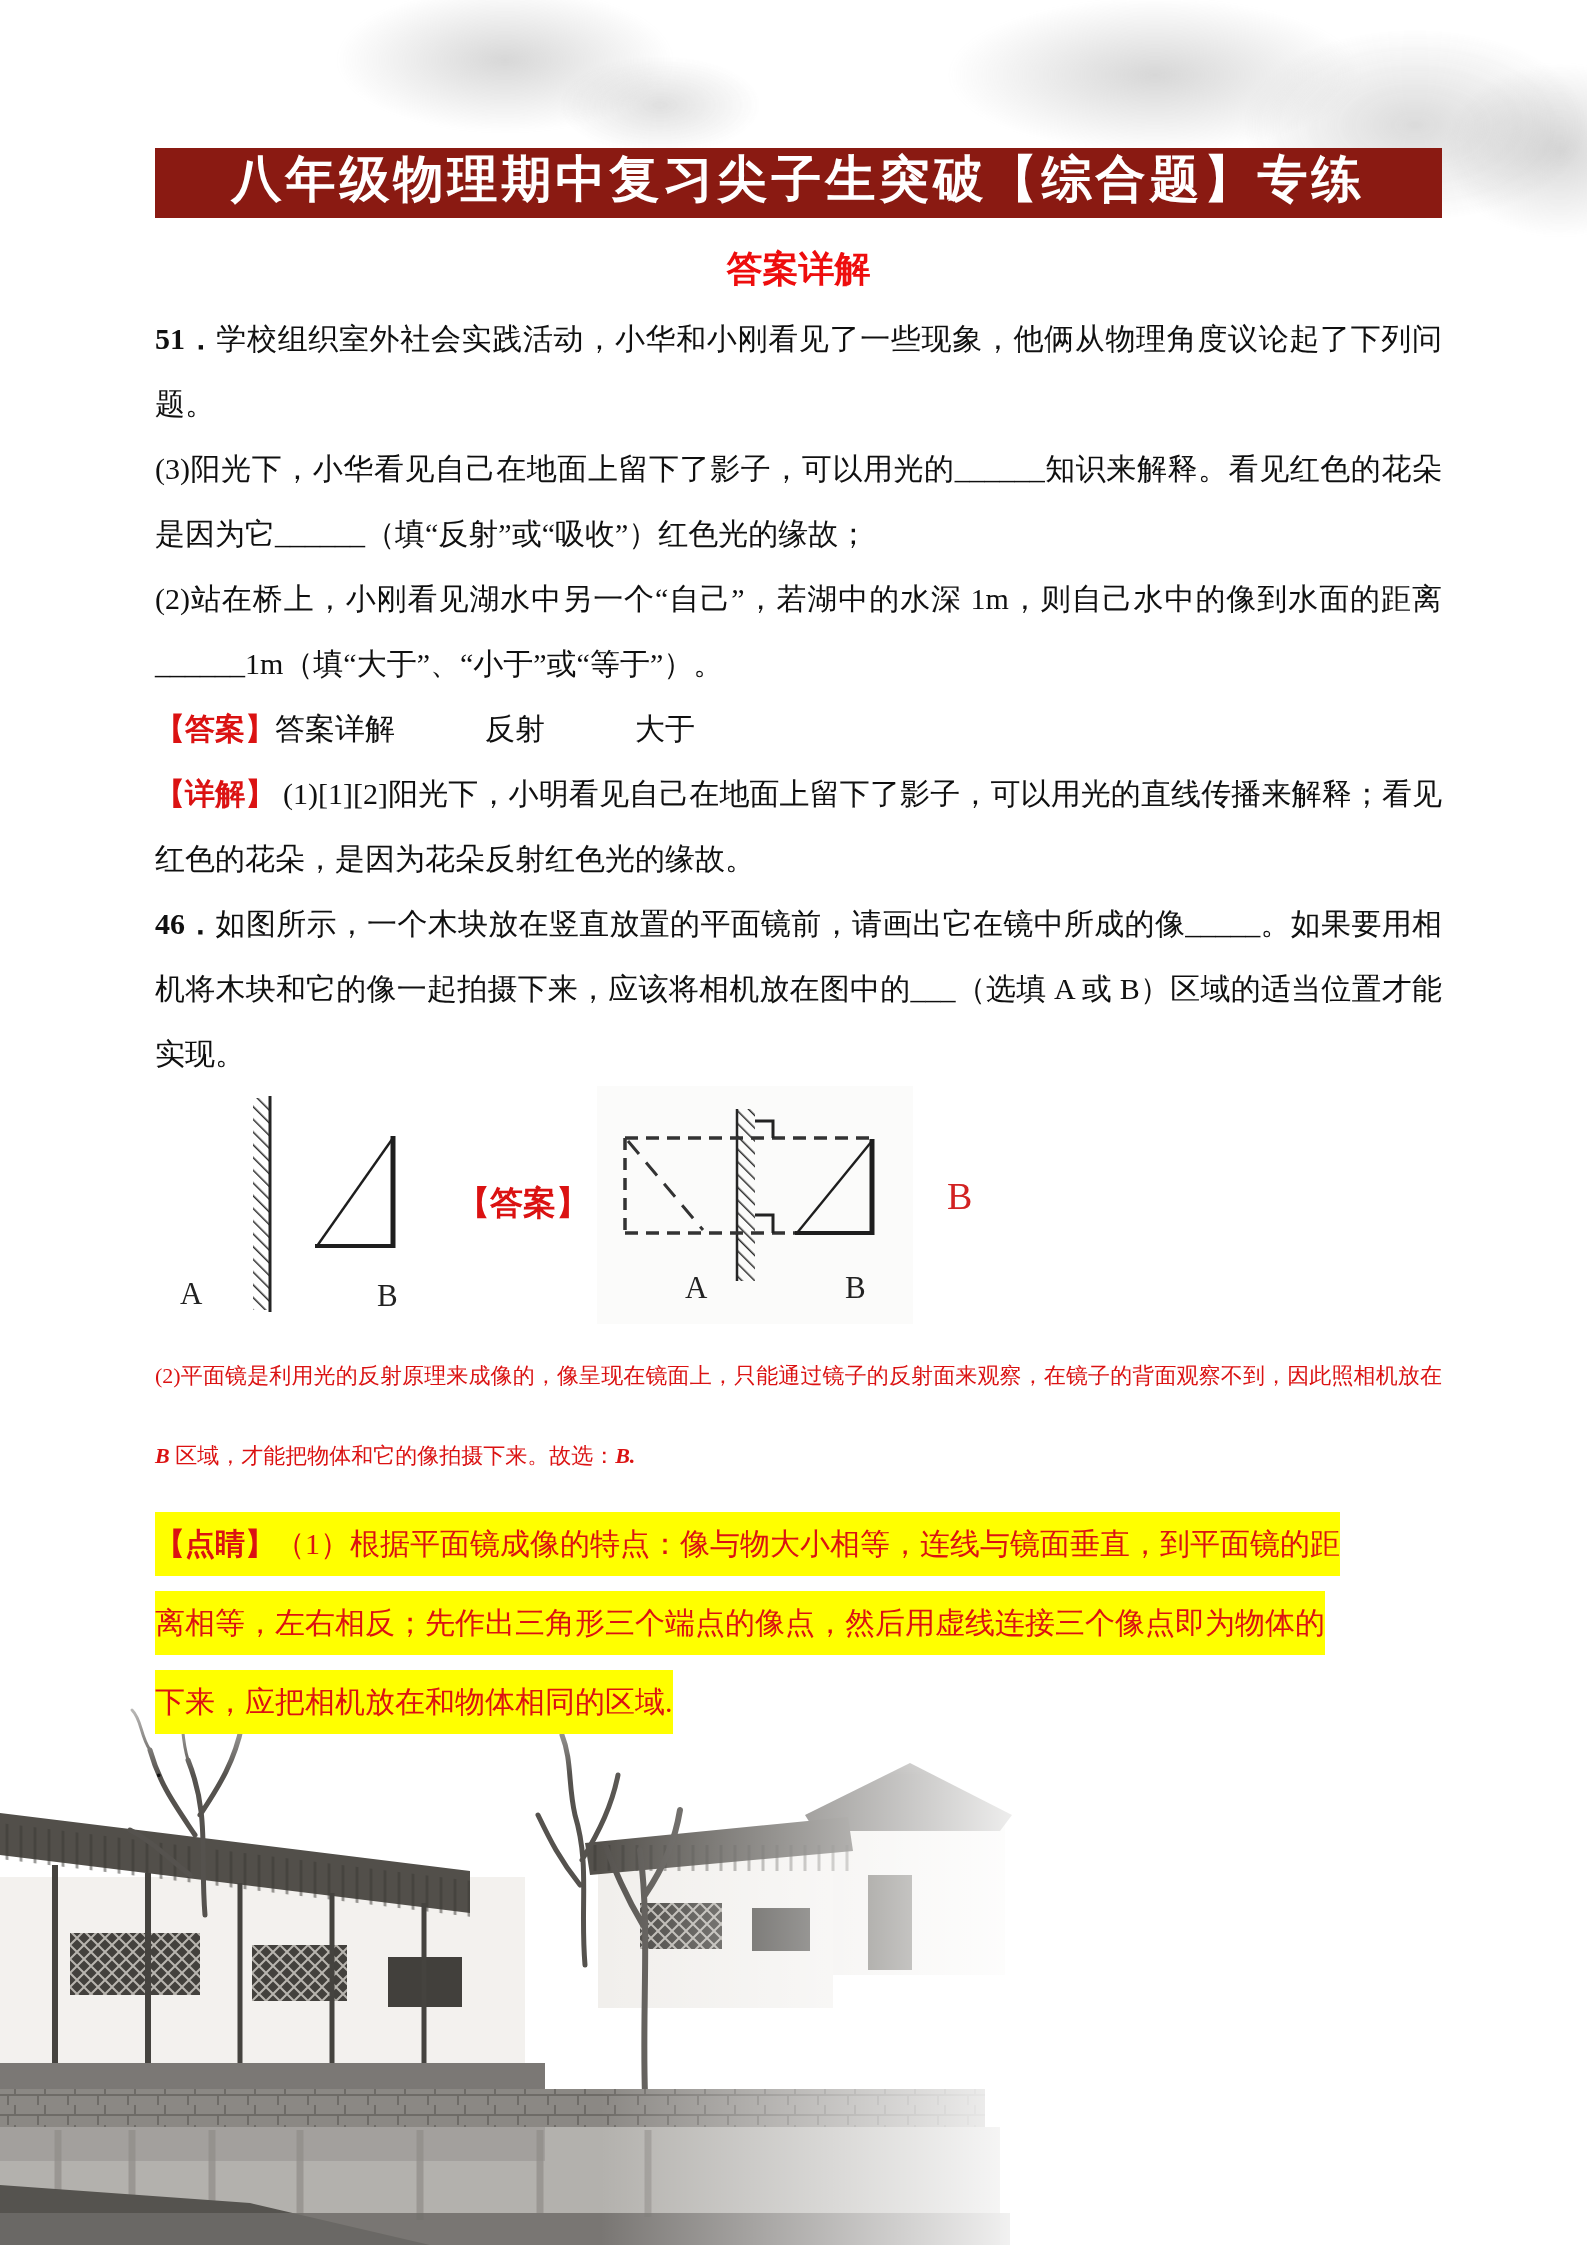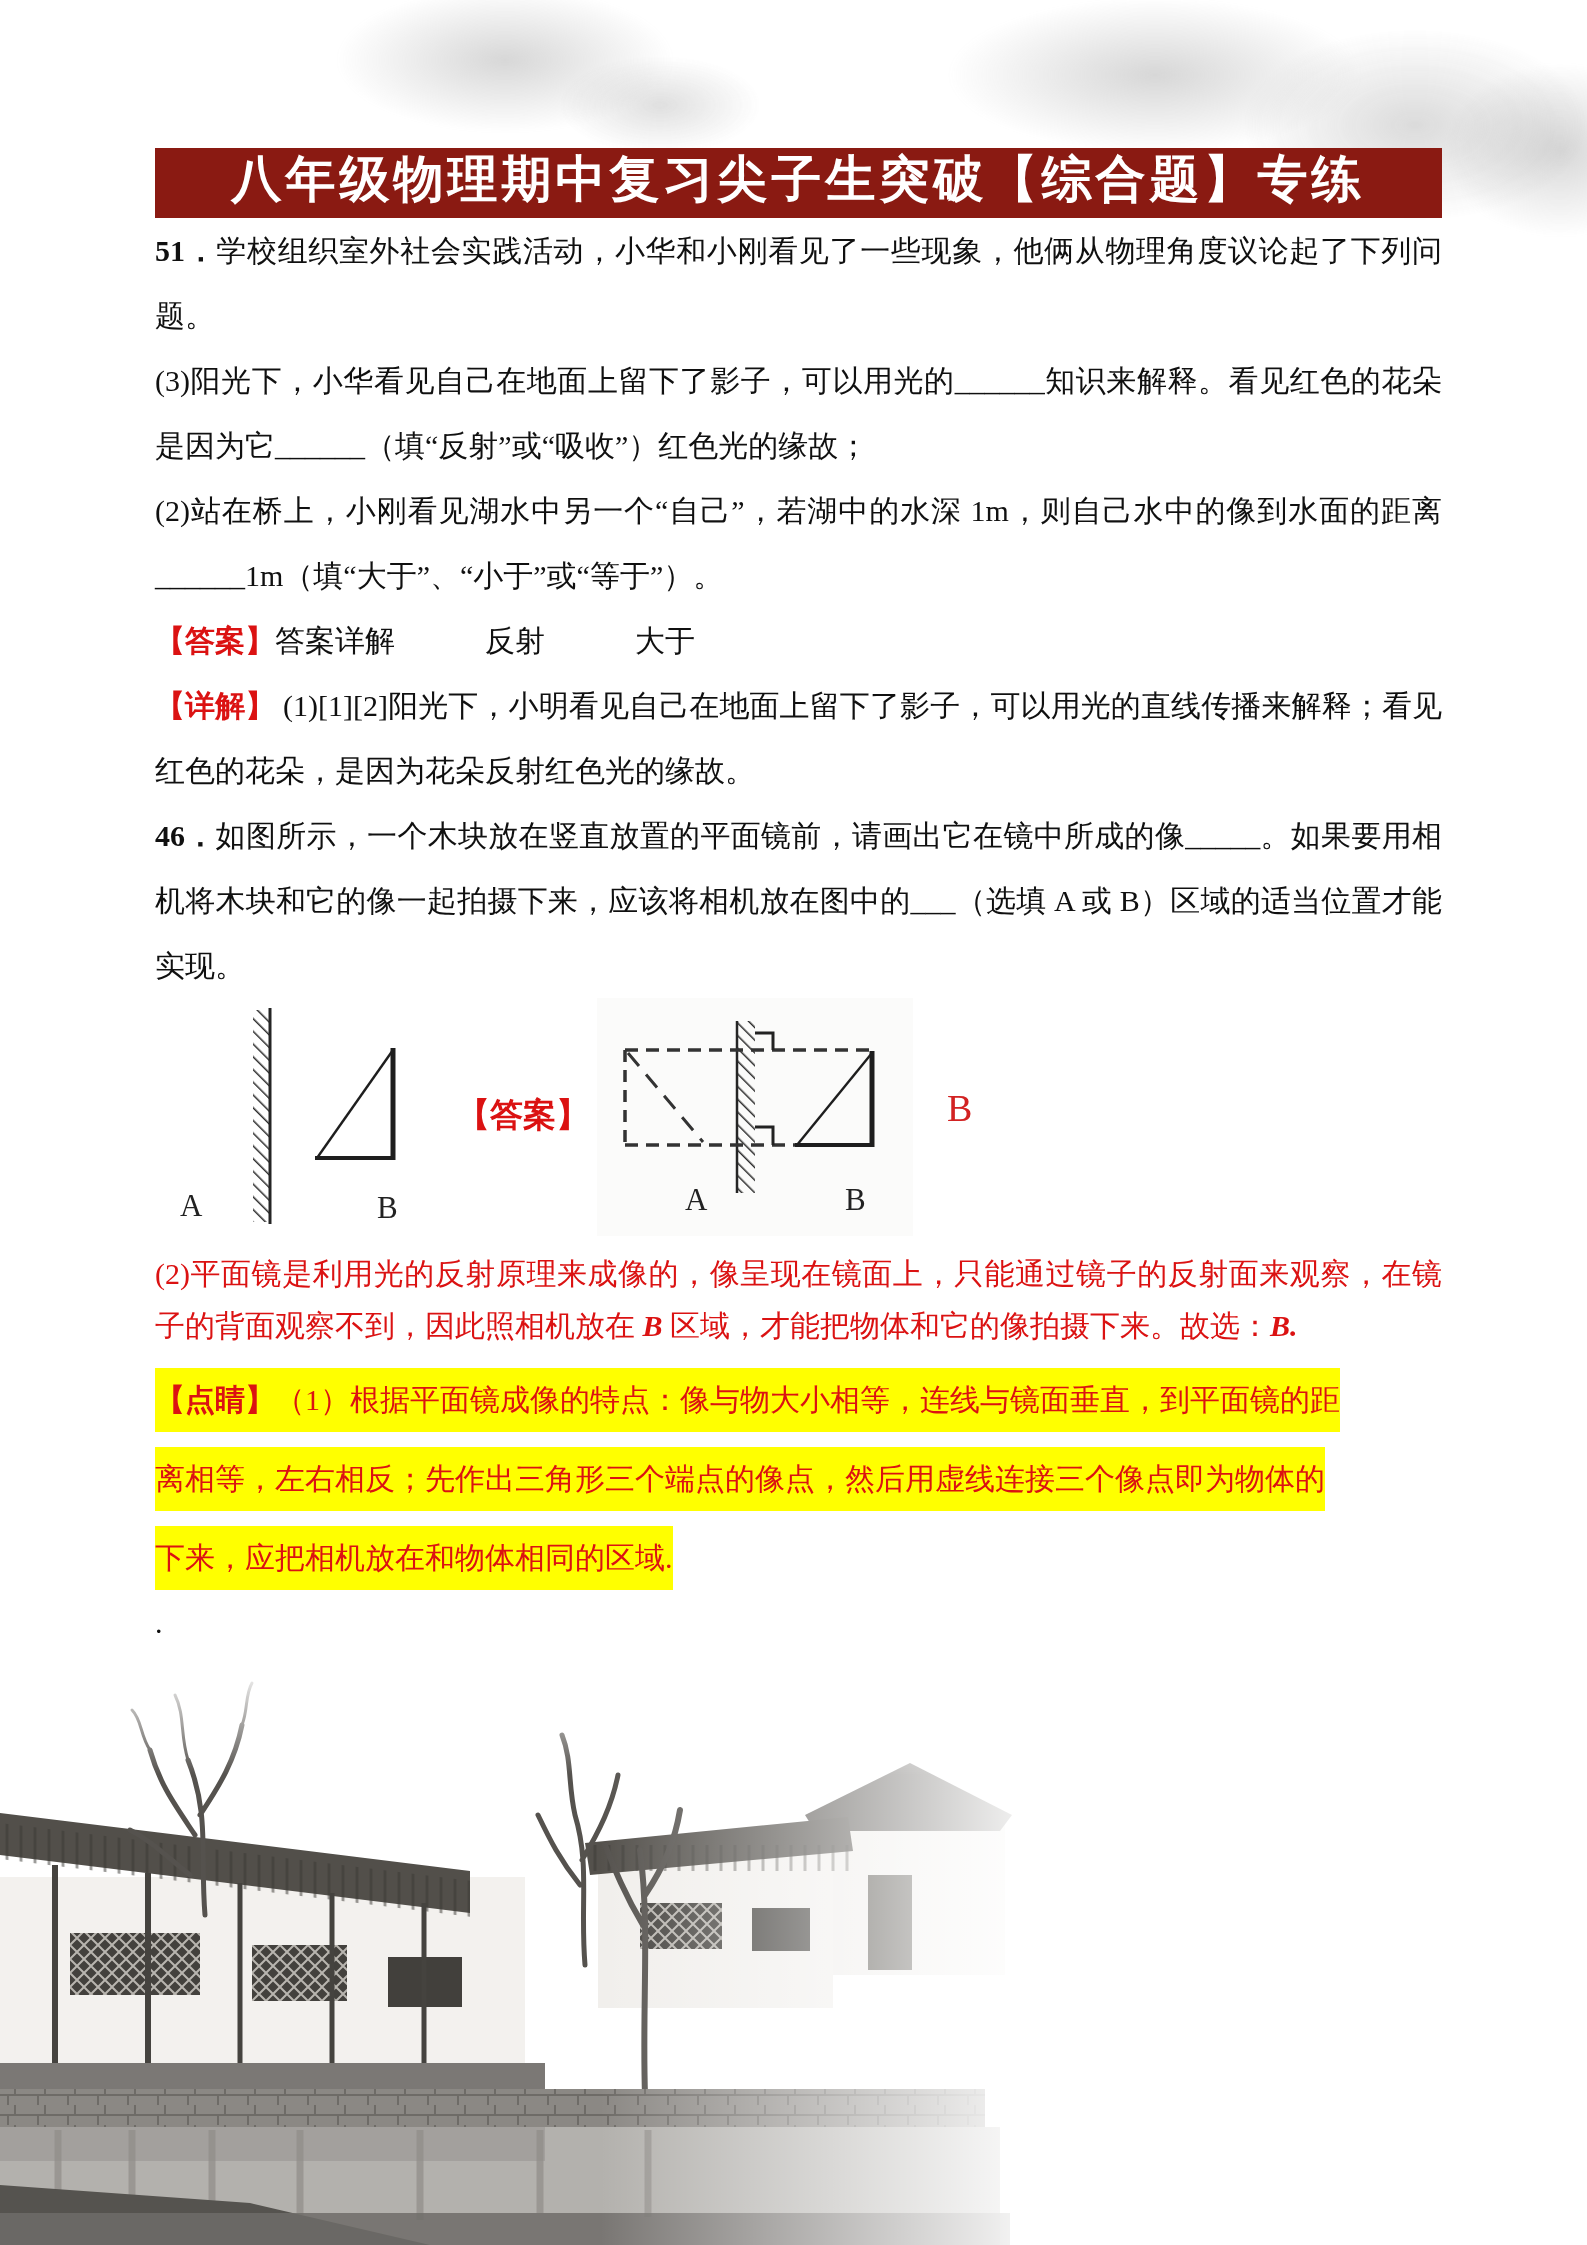--- a/index.html
+++ b/index.html
@@ -27,21 +27,21 @@
   p.body b{font-family:"Liberation Serif",serif;}
   .red{color:#db1212;}
   .rlabel{font-weight:bold;color:#db1212;}
   
   .figrow{display:flex;align-items:flex-start;height:250px;margin:0;}
   .fig-answer-label{font-size:33px;font-weight:bold;color:#db1212;margin:95px 8px 0 2px;white-space:nowrap;}
   .answer-letter{font-size:38px;color:#d22222;margin:88px 0 0 20px;font-family:"Liberation Serif",serif;}
   .figsvg{display:block;}
   
   p.an1{font-size:30px;line-height:65px;margin:12px 0 0 0;text-align:justify;color:#db1212;}
-  p.an2{font-size:30px;line-height:52px;margin:0;text-align:justify;color:#db1212;}
+  p.an2{font-size:22px;line-height:80px;margin:0;text-align:justify;color:#db1212;}
   .bi{font-weight:bold;font-style:italic;}
   
   .tips{margin-top:16px;}
   .tip-line{display:table;background:#ffff00;color:#db1212;font-size:30px;height:64px;
             line-height:64px;margin:0 0 15px 0;white-space:nowrap;max-width:1340px;overflow:hidden;}
   .trailing{font-size:30px;line-height:36px;margin:2px 0 0 0;color:#101010;}
 </style>
 </head>
 <body>
 
@@ -124,20 +124,21 @@
       <polygon points="0,520 250,538 430,580 0,580" fill="#55534f"></polygon>
       <rect x="0" y="548" width="1010" height="32" fill="#6f6c68" opacity="0.85"></rect>
     </g>
     <rect x="600" y="0" width="460" height="580" fill="url(#fadeR)"></rect>
     <rect x="0" y="0" width="1060" height="110" fill="url(#fadeT)"></rect>
   </svg>
 
   <div class="content">
 
     <div class="title-banner">八年级物理期中复习尖子生突破【综合题】专练</div>
+    <div class="subtitle">答案详解</div>
 
     <div>
       <p class="body"><b>51．</b><span>学校组织室外社会实践活动，小华和小刚看见了一些现象，他俩从物理角度议论起了下列问题。</span></p>
       <p class="body">(3)阳光下，小华看见自己在地面上留下了影子，可以用光的______知识来解释。看见红色的花朵是因为它______（填“反射”或“吸收”）红色光的缘故；</p>
       <p class="body">(2)站在桥上，小刚看见湖水中另一个“自己”，若湖中的水深 1m，则自己水中的像到水面的距离______1m（填“大于”、“小于”或“等于”）。</p>
       <p class="body red"><span class="rlabel">【答案】</span><span>答案详解　　　反射　　　大于</span></p>
       <p class="body red"><span class="rlabel">【详解】</span><span> (1)[1][2]阳光下，小明看见自己在地面上留下了影子，可以用光的直线传播来解释；看见红色的花朵，是因为花朵反射红色光的缘故。</span></p>
     </div>
 
     <div>

